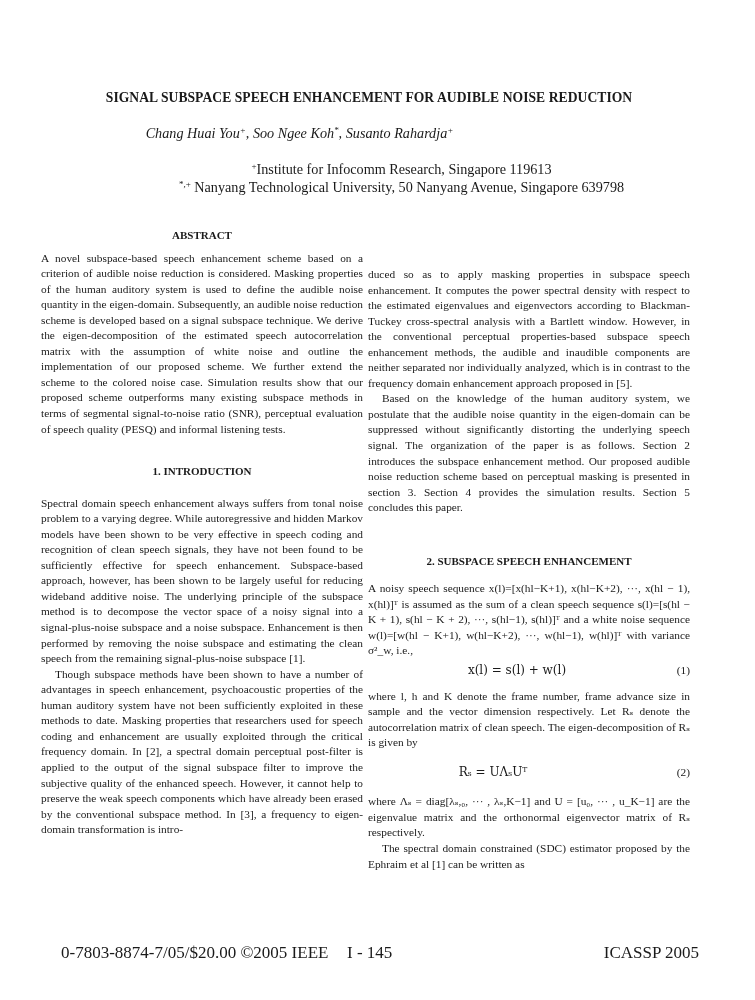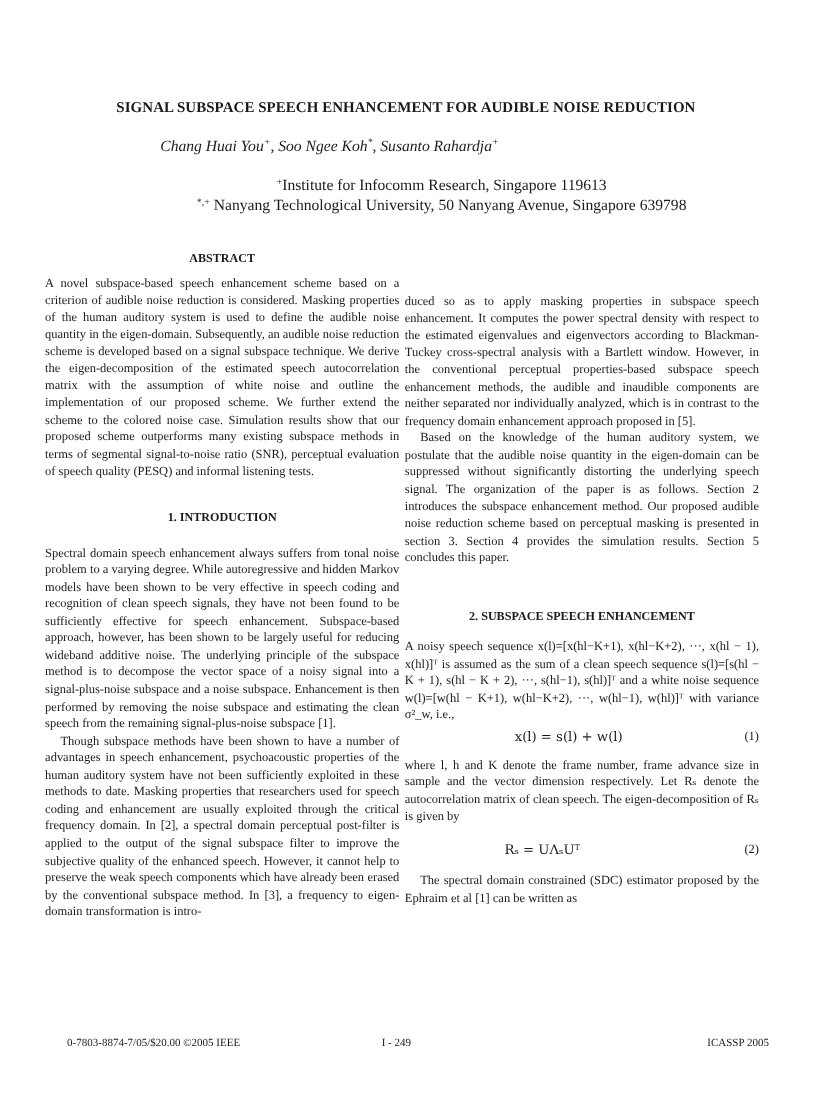--- a/index.html
+++ b/index.html
@@ -19,21 +19,21 @@
   .heading { font-weight: bold; text-align: center; font-size: 11px; margin: 0; }
   p { margin: 0; }
   .indent { text-indent: 14px; }
   .h-abs { margin-bottom: 7px; }
   .h-intro { margin-top: 27px; margin-bottom: 16px; }
   .h-sec2 { margin-top: 38px; margin-bottom: 12px; }
   .eq { display: flex; justify-content: space-between; align-items: center; margin: 4px 0 10px; }
   .eq .expr { flex: 1; text-align: center; font-family: "DejaVu Serif", serif; font-size: 12px; }
   .eq .num { width: 24px; text-align: right; }
   .eq.sp { margin: 14px 0 14px; gap: 48px; }
-  .footer { position: absolute; top: 943px; font-size: 10px; }
+  .footer { position: absolute; top: 943px; font-size: 17px; }
   .footer.f1 { left: 61px; }
   .footer.f2 { left: 347px; }
   .footer.f3 { right: 56px; margin-left: 19px; }
 </style>
 </head>
 <body>
 
 <div class="title">SIGNAL SUBSPACE SPEECH ENHANCEMENT FOR AUDIBLE NOISE REDUCTION</div>
 
 <div class="authors">
@@ -58,18 +58,19 @@
   <p>A noisy speech sequence x(l)=[x(hl−K+1), x(hl−K+2), ···, x(hl − 1), x(hl)]ᵀ is assumed as the sum of a clean speech sequence s(l)=[s(hl − K + 1), s(hl − K + 2), ···, s(hl−1), s(hl)]ᵀ and a white noise sequence w(l)=[w(hl − K+1), w(hl−K+2), ···, w(hl−1), w(hl)]ᵀ with variance σ²_w, i.e.,</p>
   <div class="eq">
     <span class="expr">x(l) = s(l) + w(l)</span>
     <span class="num">(1)</span>
   </div>
   <p>where l, h and K denote the frame number, frame advance size in sample and the vector dimension respectively. Let Rₛ denote the autocorrelation matrix of clean speech. The eigen-decomposition of Rₛ is given by</p>
   <div class="eq sp">
     <span class="expr">Rₛ = UΛₛUᵀ</span>
     <span class="num">(2)</span>
   </div>
+  <p>where Λₛ = diag[λₛ,₀, ··· , λₛ,K−1] and U = [u₀, ··· , u_K−1] are the eigenvalue matrix and the orthonormal eigenvector matrix of Rₛ respectively.</p>
   <p class="indent">The spectral domain constrained (SDC) estimator proposed by the Ephraim et al [1] can be written as</p>
 </div>
 
 <div class="footer f1">0-7803-8874-7/05/$20.00 ©2005 IEEE</div>
-<div class="footer f2">I - 249</div>
+<div class="footer f2">I - 145</div>
 <div class="footer f3">ICASSP 2005</div>
 
 </body></html>

